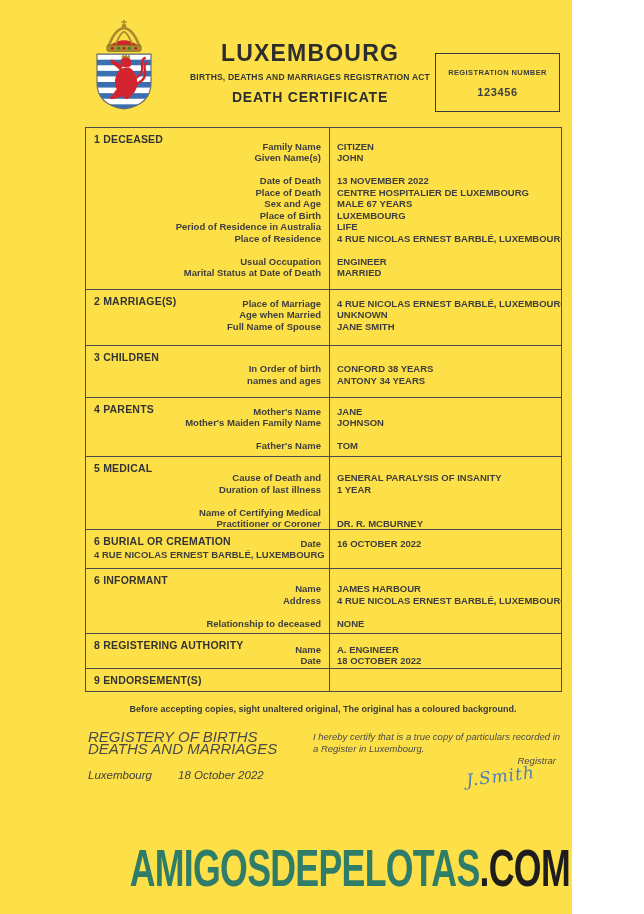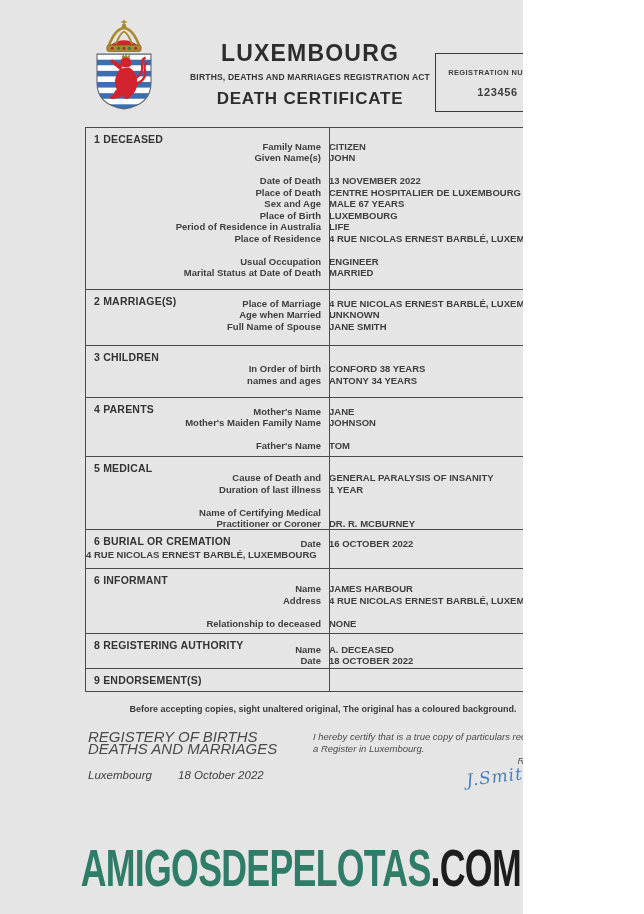--- a/index.html
+++ b/index.html
@@ -1,43 +1,43 @@
 <!DOCTYPE html>
 <html><head>
 <meta charset="utf-8">
 <style>
   html,body{margin:0;padding:0;background:#ffffff;}
   body{font-family:"Liberation Sans", sans-serif; -webkit-font-smoothing:antialiased;}
-  .page{position:relative;width:523px;height:914px;background:#e5e5e5;overflow:hidden;color:var(--text,#3e3e3e);}
+  .page{position:relative;width:572px;height:914px;background:#fde047;overflow:hidden;color:var(--text,#3e3e3e);}
 
   
   .coat{position:absolute;left:88px;top:16px;width:72px;height:96px;}
   .title-block{position:absolute;left:168px;top:40px;width:284px;text-align:center;}
   .country{font-size:23px;font-weight:700;letter-spacing:1.2px;color:#2d2d2d;}
   .act{font-size:8.5px;font-weight:700;margin-top:5px;letter-spacing:.2px;color:#353535;}
-  .doctitle{font-size:17px;font-weight:700;margin-top:7px;letter-spacing:.8px;color:#2d2d2d;}
+  .doctitle{font-size:14px;font-weight:700;margin-top:7px;letter-spacing:.8px;color:#2d2d2d;}
   .reg-box{position:absolute;left:435px;top:53px;width:125px;height:59px;border:1.5px solid #3a3a3a;box-sizing:border-box;text-align:center;}
   .reg-label{font-size:7.5px;font-weight:700;margin-top:14px;letter-spacing:.4px;}
   .reg-num{font-size:11px;font-weight:700;margin-top:9px;letter-spacing:.6px;}
 
   
   .cert-table{position:absolute;left:85px;top:127px;width:475px;height:563px;border:1.2px solid #4a4a4a;}
   .vdiv{position:absolute;left:243px;top:0;bottom:0;width:1.2px;background:#4a4a4a;z-index:2;}
   .sec{position:relative;box-sizing:border-box;overflow:hidden;}
   .sec + .sec{border-top:1.2px solid #4a4a4a;}
   .s1{height:161px}.s2{height:56px}.s3{height:52px}.s4{height:59px}.s5{height:73px}
   .s6{height:39px}.s7{height:65px}.s8{height:35px}.s9{height:23px}
   .stitle{position:absolute;left:8px;top:5px;font-size:10.5px;font-weight:700;letter-spacing:.2px;color:#333;}
   .rows{position:relative;}
   .s1 .rows{padding-top:13px}.s2 .rows{padding-top:8px}.s3 .rows{padding-top:6px}
   .s4 .rows{padding-top:8px}.s5 .rows{padding-top:4px}.s6 .rows{padding-top:8px}
   .s7 .rows{padding-top:3px}.s8 .rows{padding-top:10px}
   .frow{display:grid;grid-template-columns:243px 1fr;min-height:11.45px;line-height:11.45px;}
   .flabel{text-align:right;padding-right:8px;font-size:9.5px;font-weight:700;box-sizing:border-box;}
-  .fvalue{font-size:9.5px;font-weight:700;white-space:nowrap;}
+  .fvalue{padding-left:8px;font-size:9.5px;font-weight:700;white-space:nowrap;}
 
   
   .notice{position:absolute;top:704px;left:85px;width:476px;text-align:center;font-size:9px;font-weight:700;color:#3a3a3a;}
   .registry-block{position:absolute;left:88px;top:731px;font-style:italic;font-size:15px;line-height:11.5px;color:#4a4a4a;}
   .certify-block{position:absolute;left:313px;top:731px;width:254px;font-style:italic;font-size:9.5px;line-height:11.5px;color:#4a4a4a;}
   .registrar{position:absolute;top:755px;left:455px;width:101px;text-align:right;font-style:italic;font-size:9.5px;color:#4a4a4a;}
   .place{position:absolute;left:88px;top:769px;font-style:italic;font-size:11.5px;color:#3f3f3f;}
   .issue-date{position:absolute;left:178px;top:769px;font-style:italic;font-size:11.5px;color:#3f3f3f;}
   .signature{position:absolute;left:466px;top:766px;font-family:"DejaVu Serif",serif;font-style:italic;font-size:17px;color:var(--signature-blue,#4d7fb8);transform:rotate(-7deg);letter-spacing:1px;}
 
@@ -301,21 +301,21 @@
             <div class="fvalue">NONE</div>
           </div>
         </div>
     </section>
 
     <section class="sec s8">
       <div class="stitle">8 REGISTERING AUTHORITY</div>
       <div class="rows">
           <div class="frow">
             <div class="flabel">Name</div>
-            <div class="fvalue">A. DECEASED</div>
+            <div class="fvalue">A. ENGINEER</div>
           </div>
           <div class="frow">
             <div class="flabel">Date</div>
             <div class="fvalue">18 OCTOBER 2022</div>
           </div>
         </div>
     </section>
 
     <section class="sec s9">
       <div class="stitle">9 ENDORSEMENT(S)</div>

